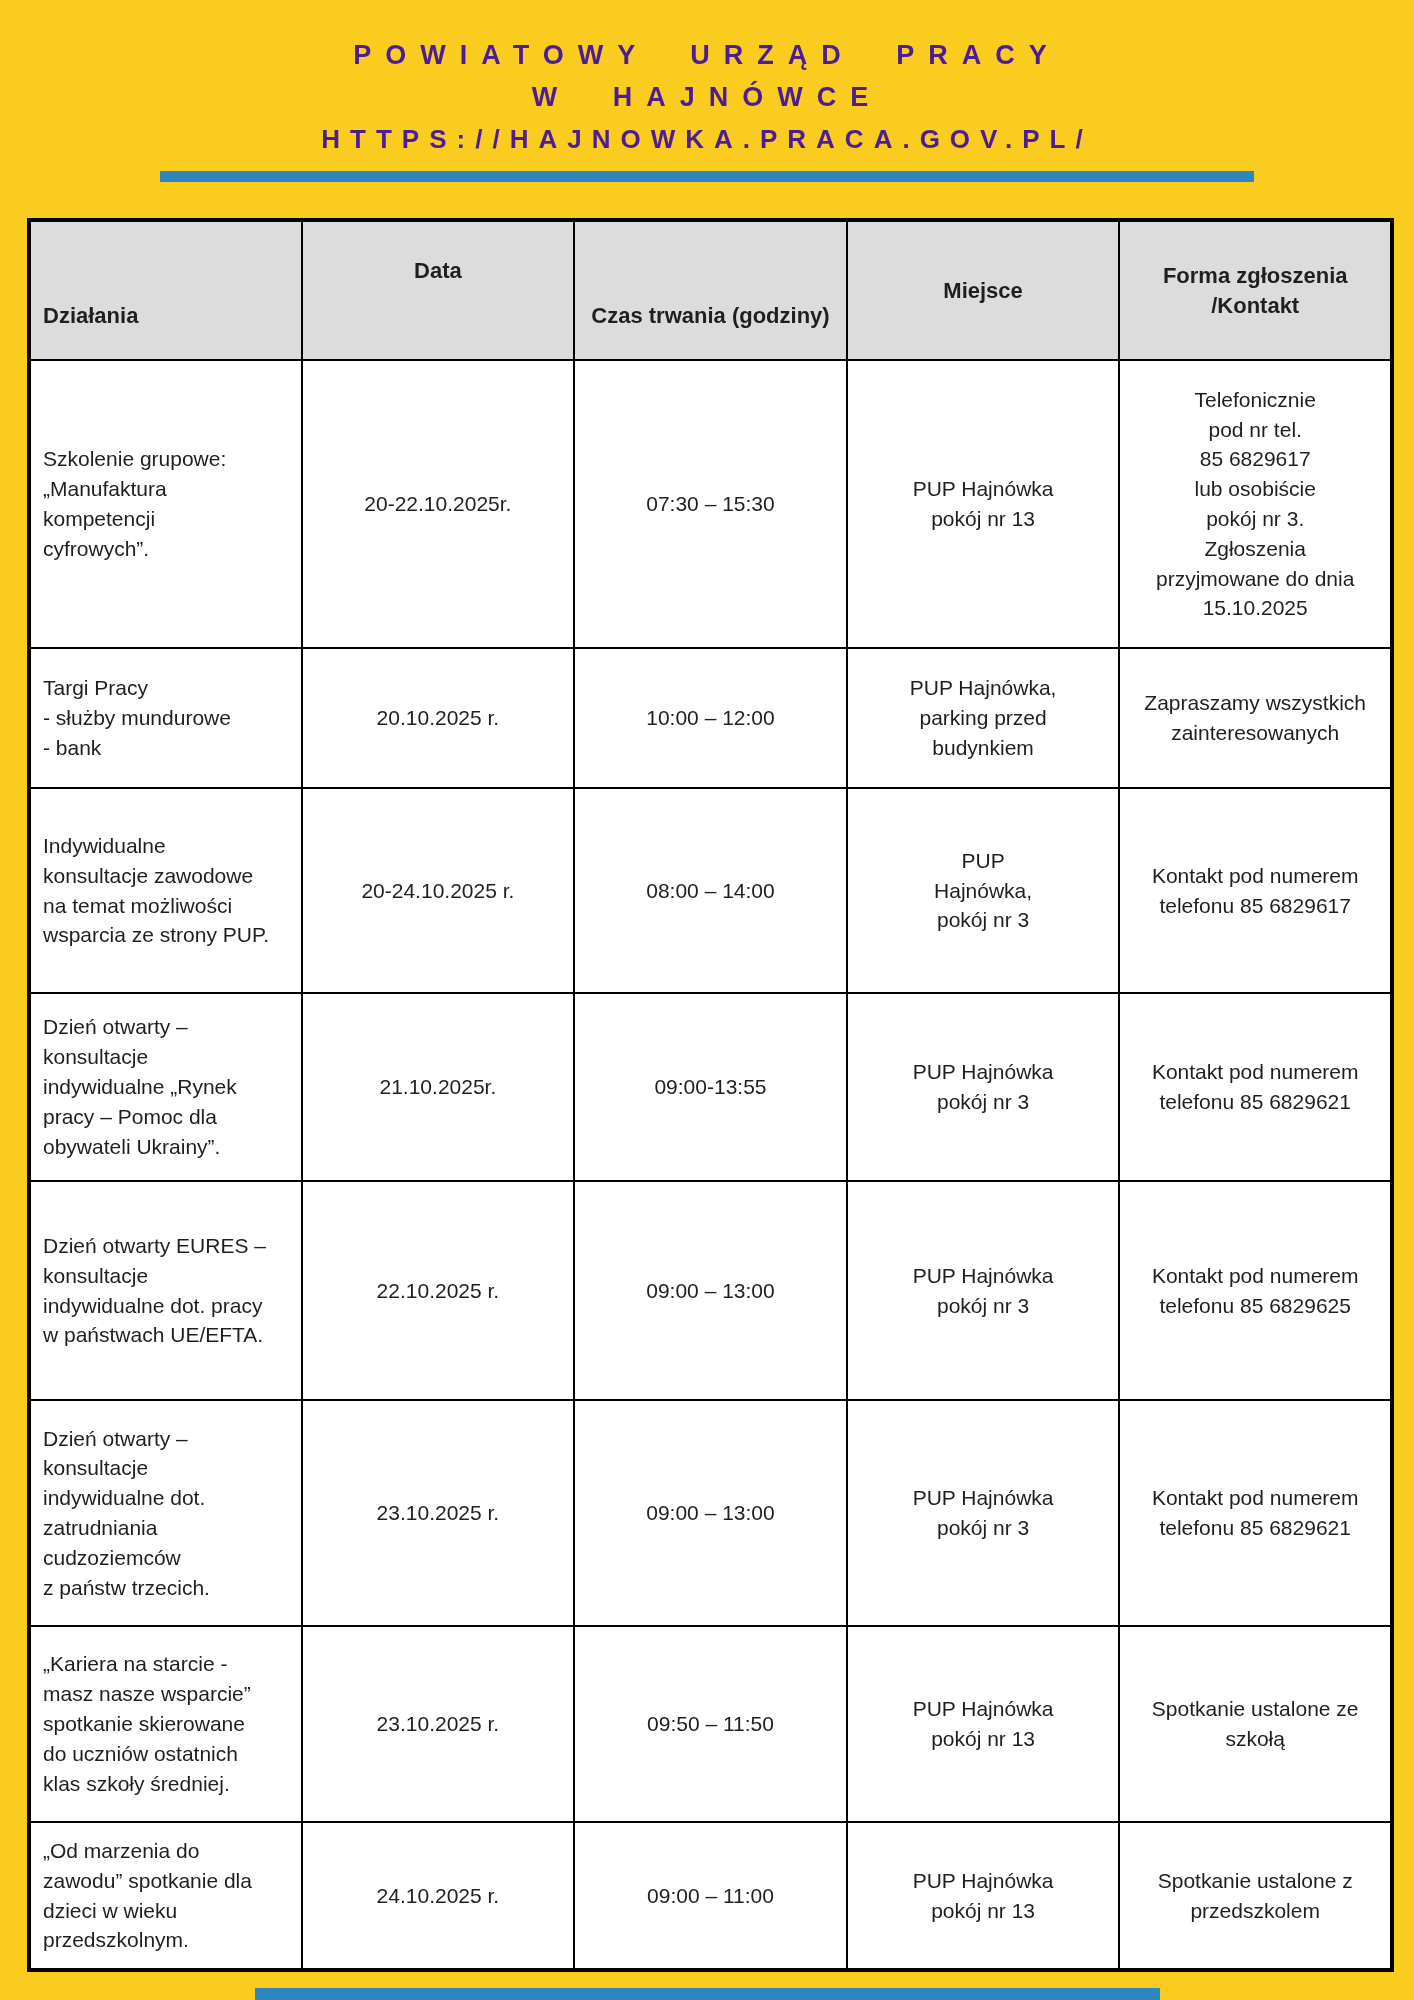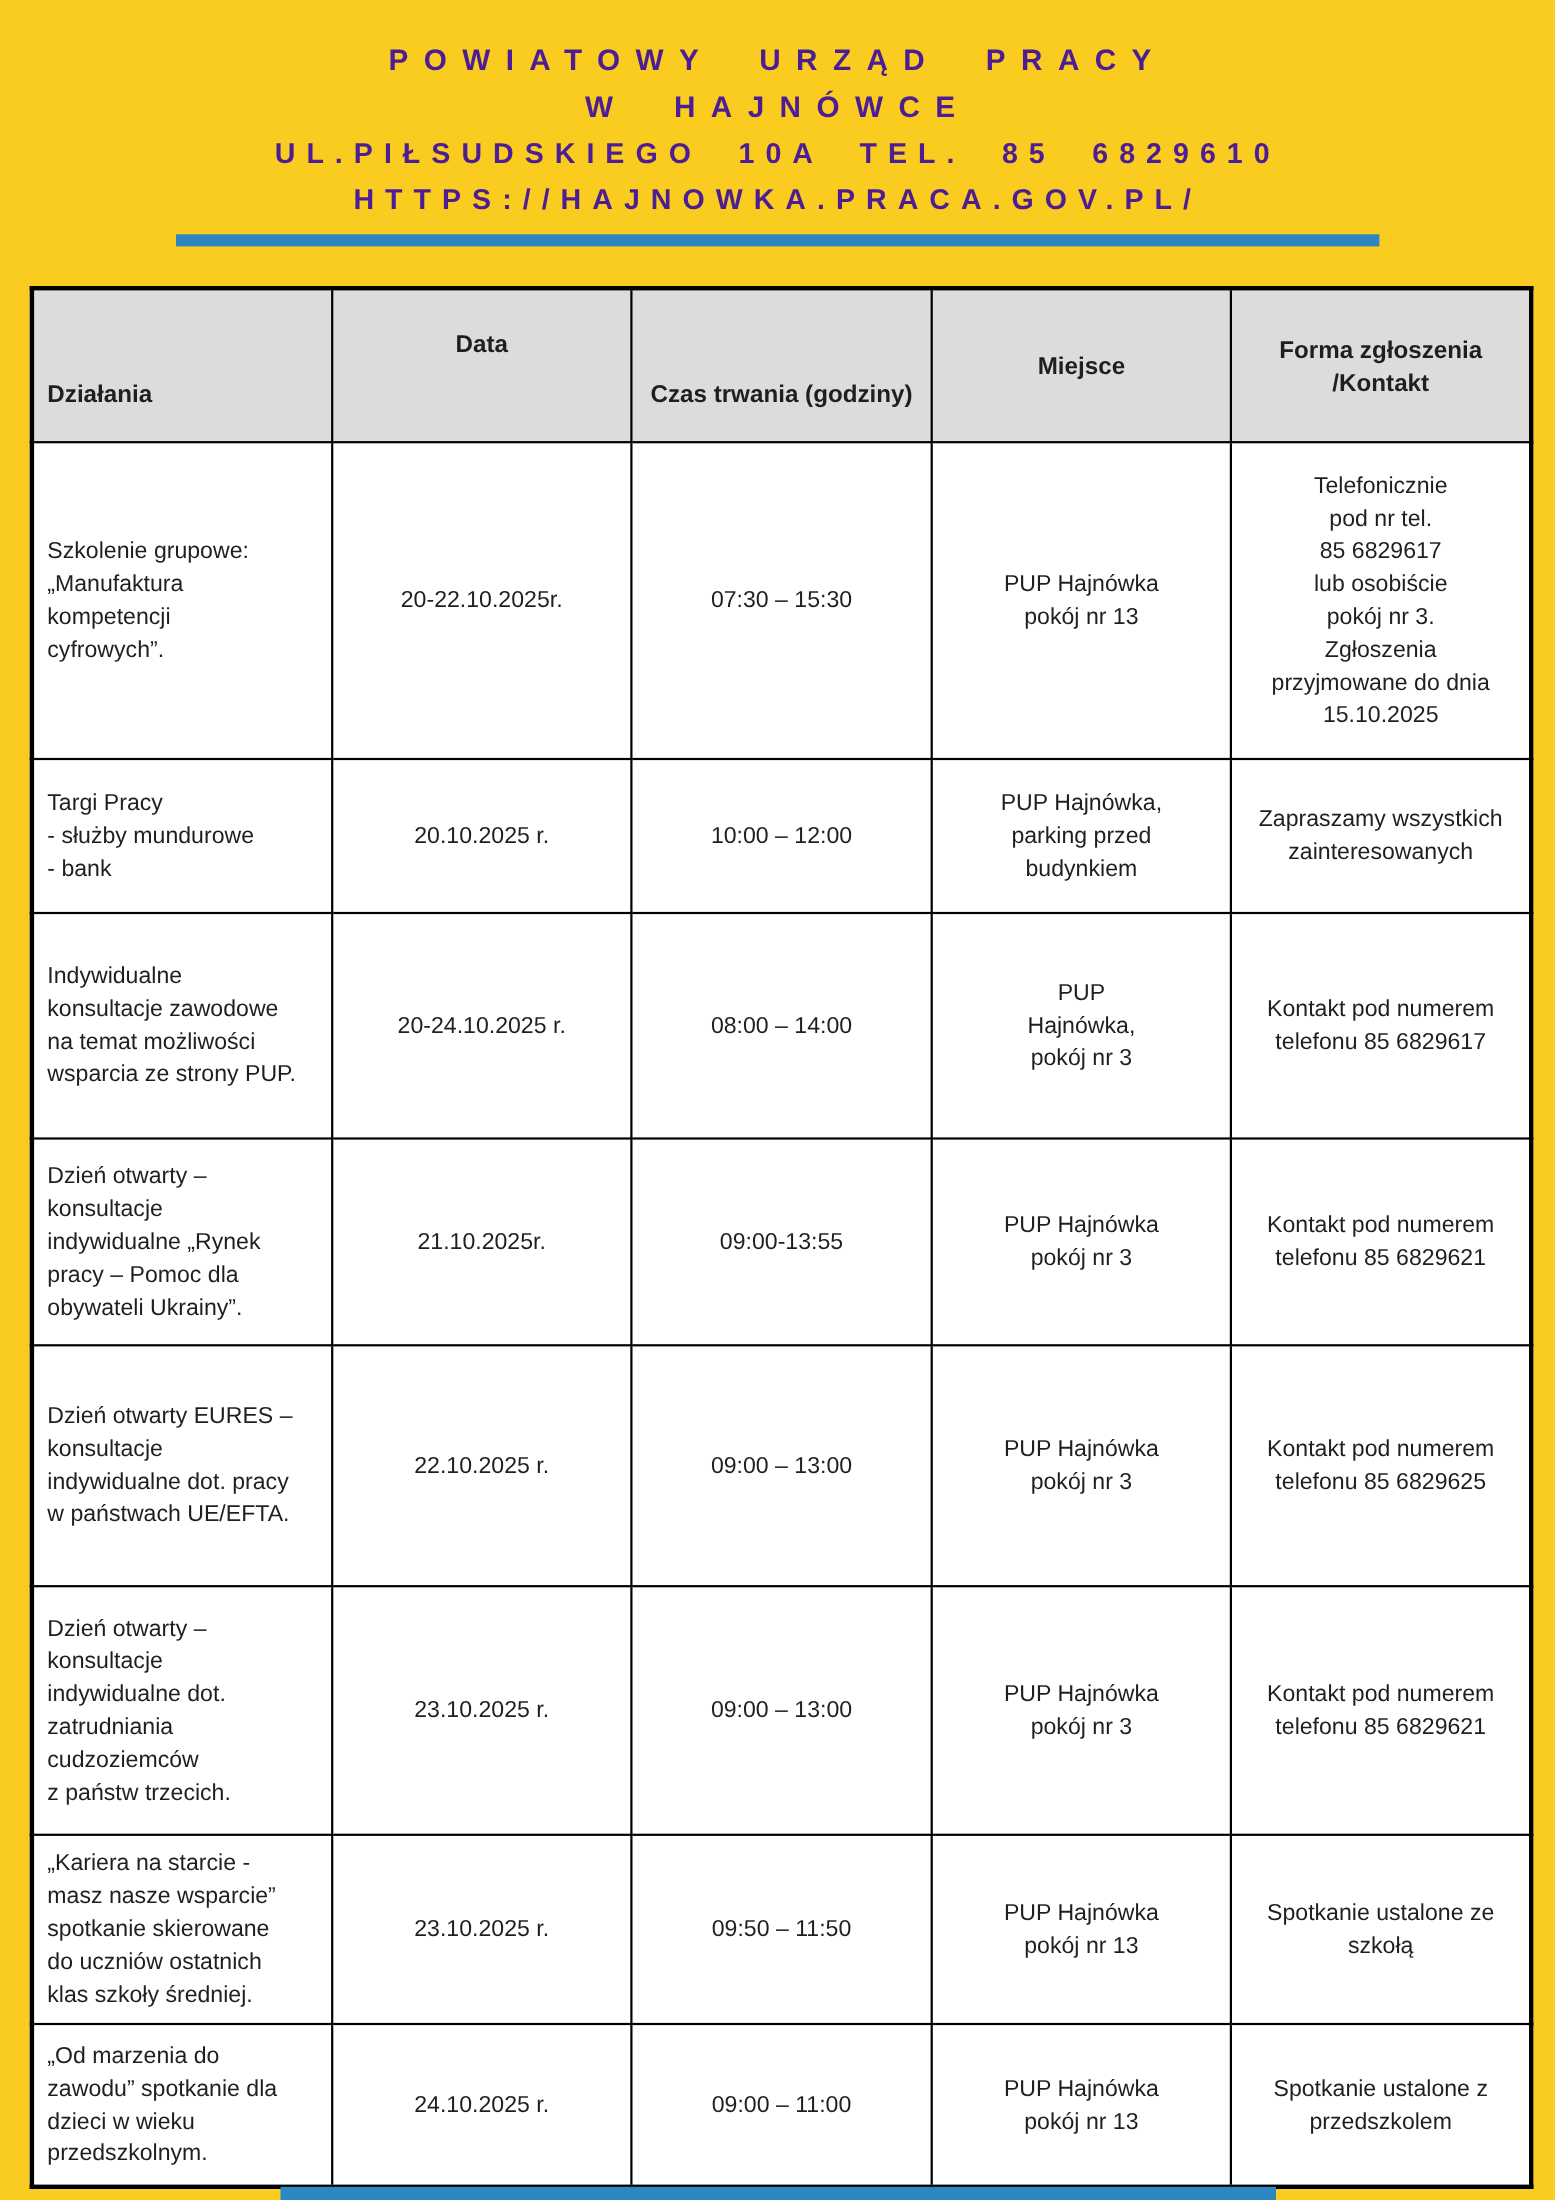--- a/index.html
+++ b/index.html
@@ -42,34 +42,33 @@
   }
   .tc.left{text-align:left;}
   
   .tr.head{height:140px;}
   .tr.head .tc{background:#DCDCDC;font-weight:700;font-size:22px;line-height:1.35;}
   .h-dzialania{text-align:left;vertical-align:bottom;padding-bottom:28px;}
   .h-data{vertical-align:top;padding-top:34px;}
   .h-czas{vertical-align:bottom;padding-bottom:28px;}
   
   .r1{height:288px;} .r2{height:140px;} .r3{height:205px;} .r4{height:188px;}
-  .r5{height:219px;} .r6{height:226px;} .r7{height:172px;} .r8{height:148px;}
+  .r5{height:219px;} .r6{height:226px;} .r7{height:196px;} .r8{height:148px;}
   
   .footer-bar{
     position:absolute;bottom:0;left:255px;
     width:905px;height:12px;background:#2E86C1;
   }
 </style>
 </head>
 <body>
 
 <div class="hdr">
   <div class="hdr-line hdr-l1">POWIATOWY URZĄD PRACY</div>
   <div class="hdr-line hdr-l2">W HAJNÓWCE</div>
-  <div class="hdr-line hdr-l3">UL.PIŁSUDSKIEGO 10A TEL. 85 6829610</div>
   <div class="hdr-line hdr-l4">HTTPS://HAJNOWKA.PRACA.GOV.PL/</div>
   <div class="divider"></div>
 </div>
 
 <div class="tbl">
 
   <div class="tr head">
     <div class="tc h-dzialania">Działania</div>
     <div class="tc h-data">Data</div>
     <div class="tc h-czas">Czas trwania (godziny)</div>

